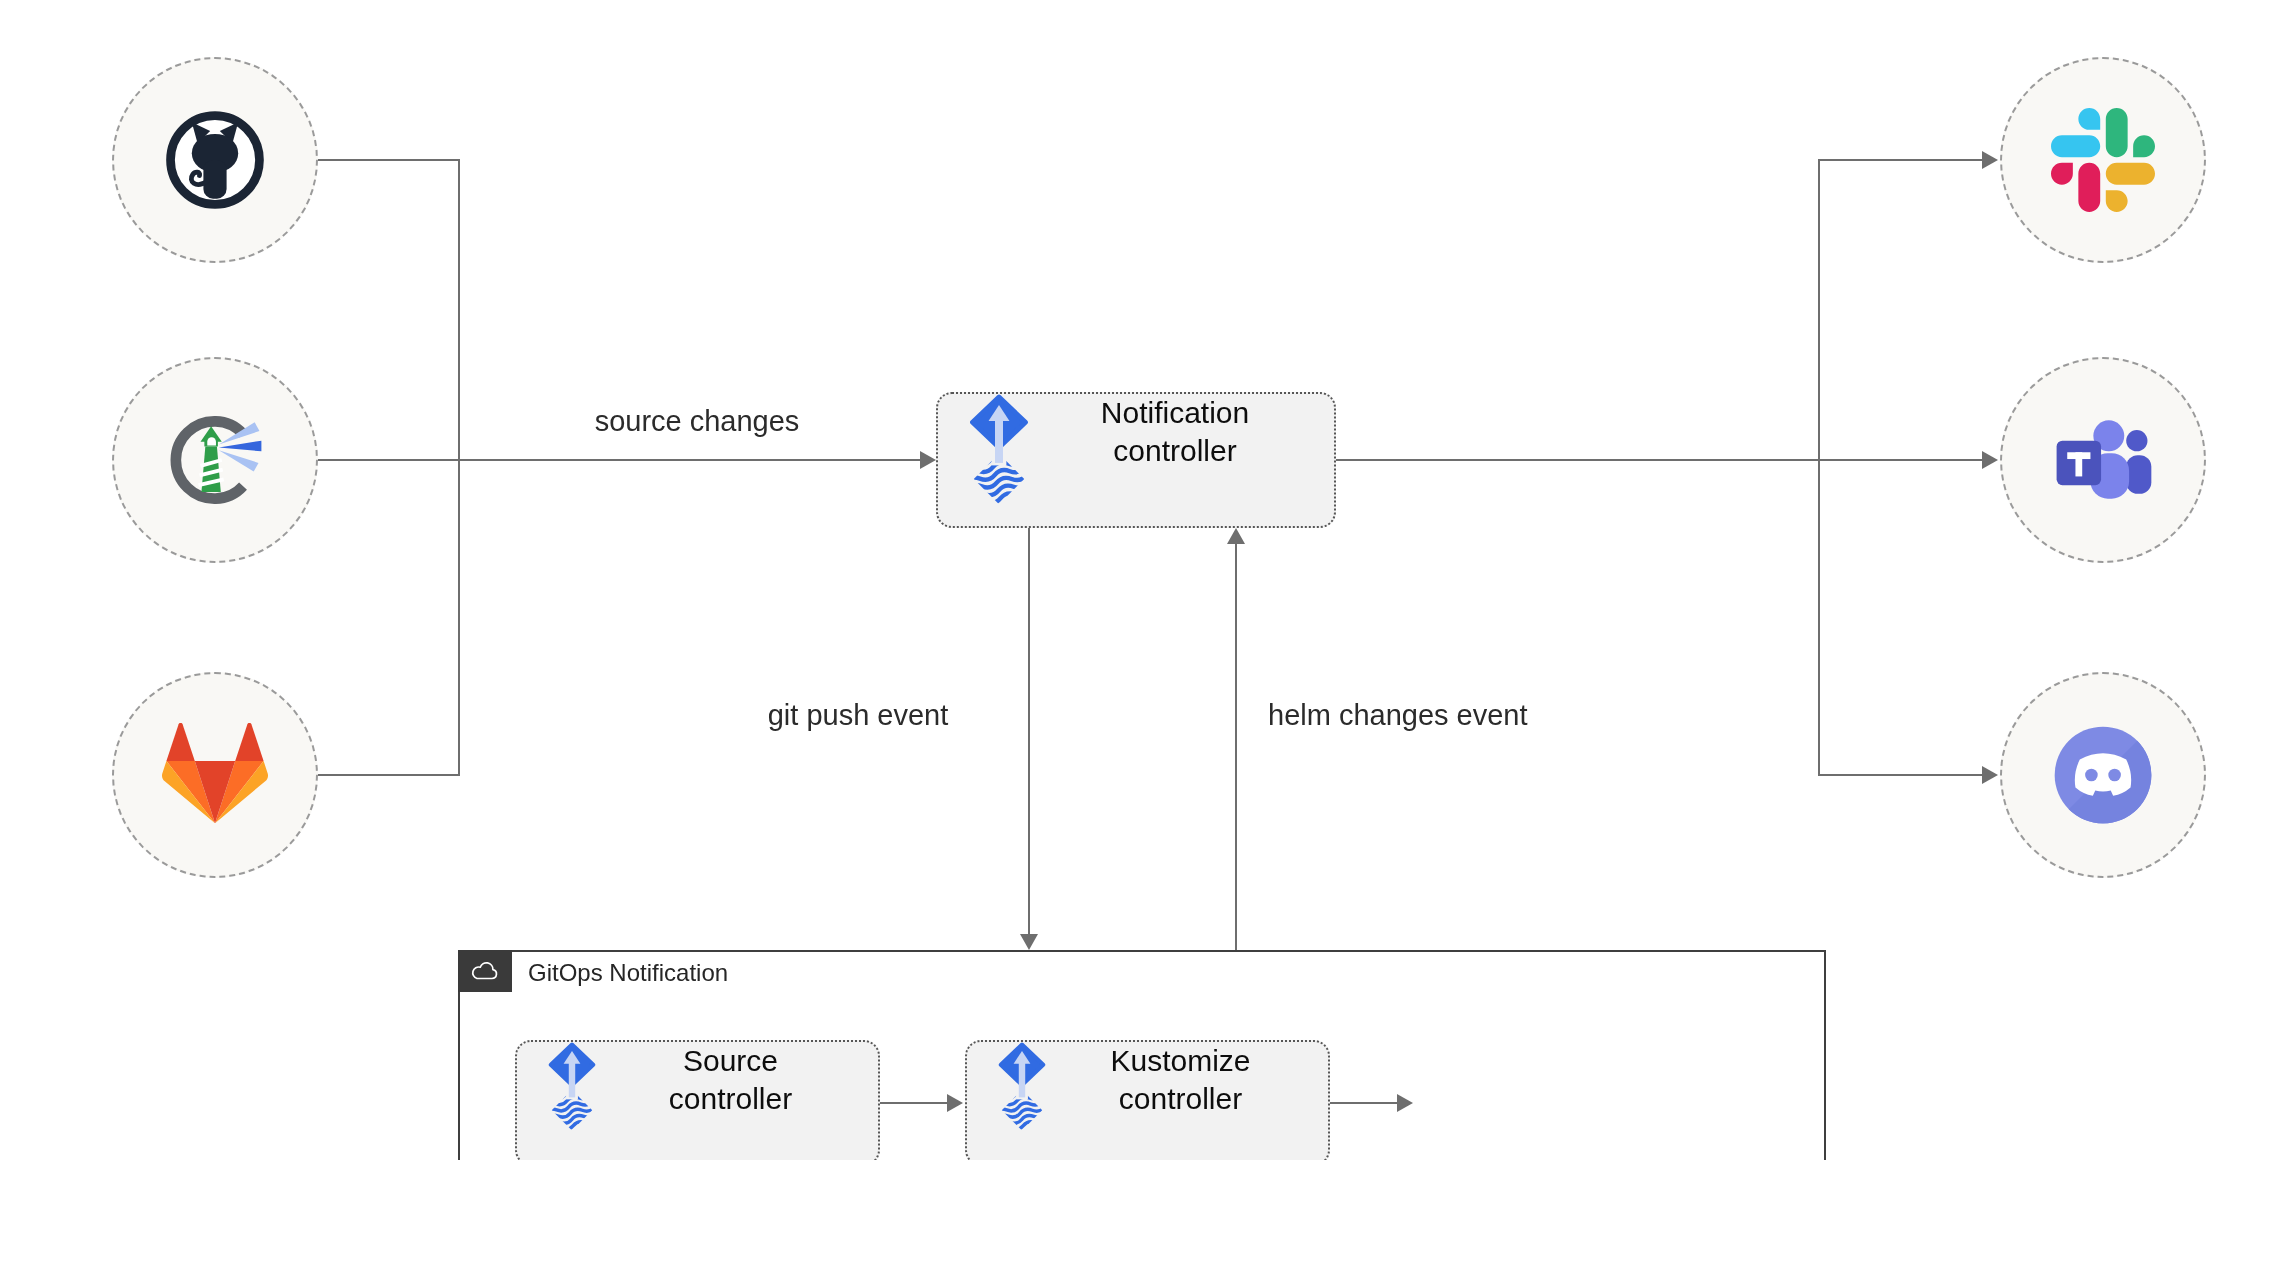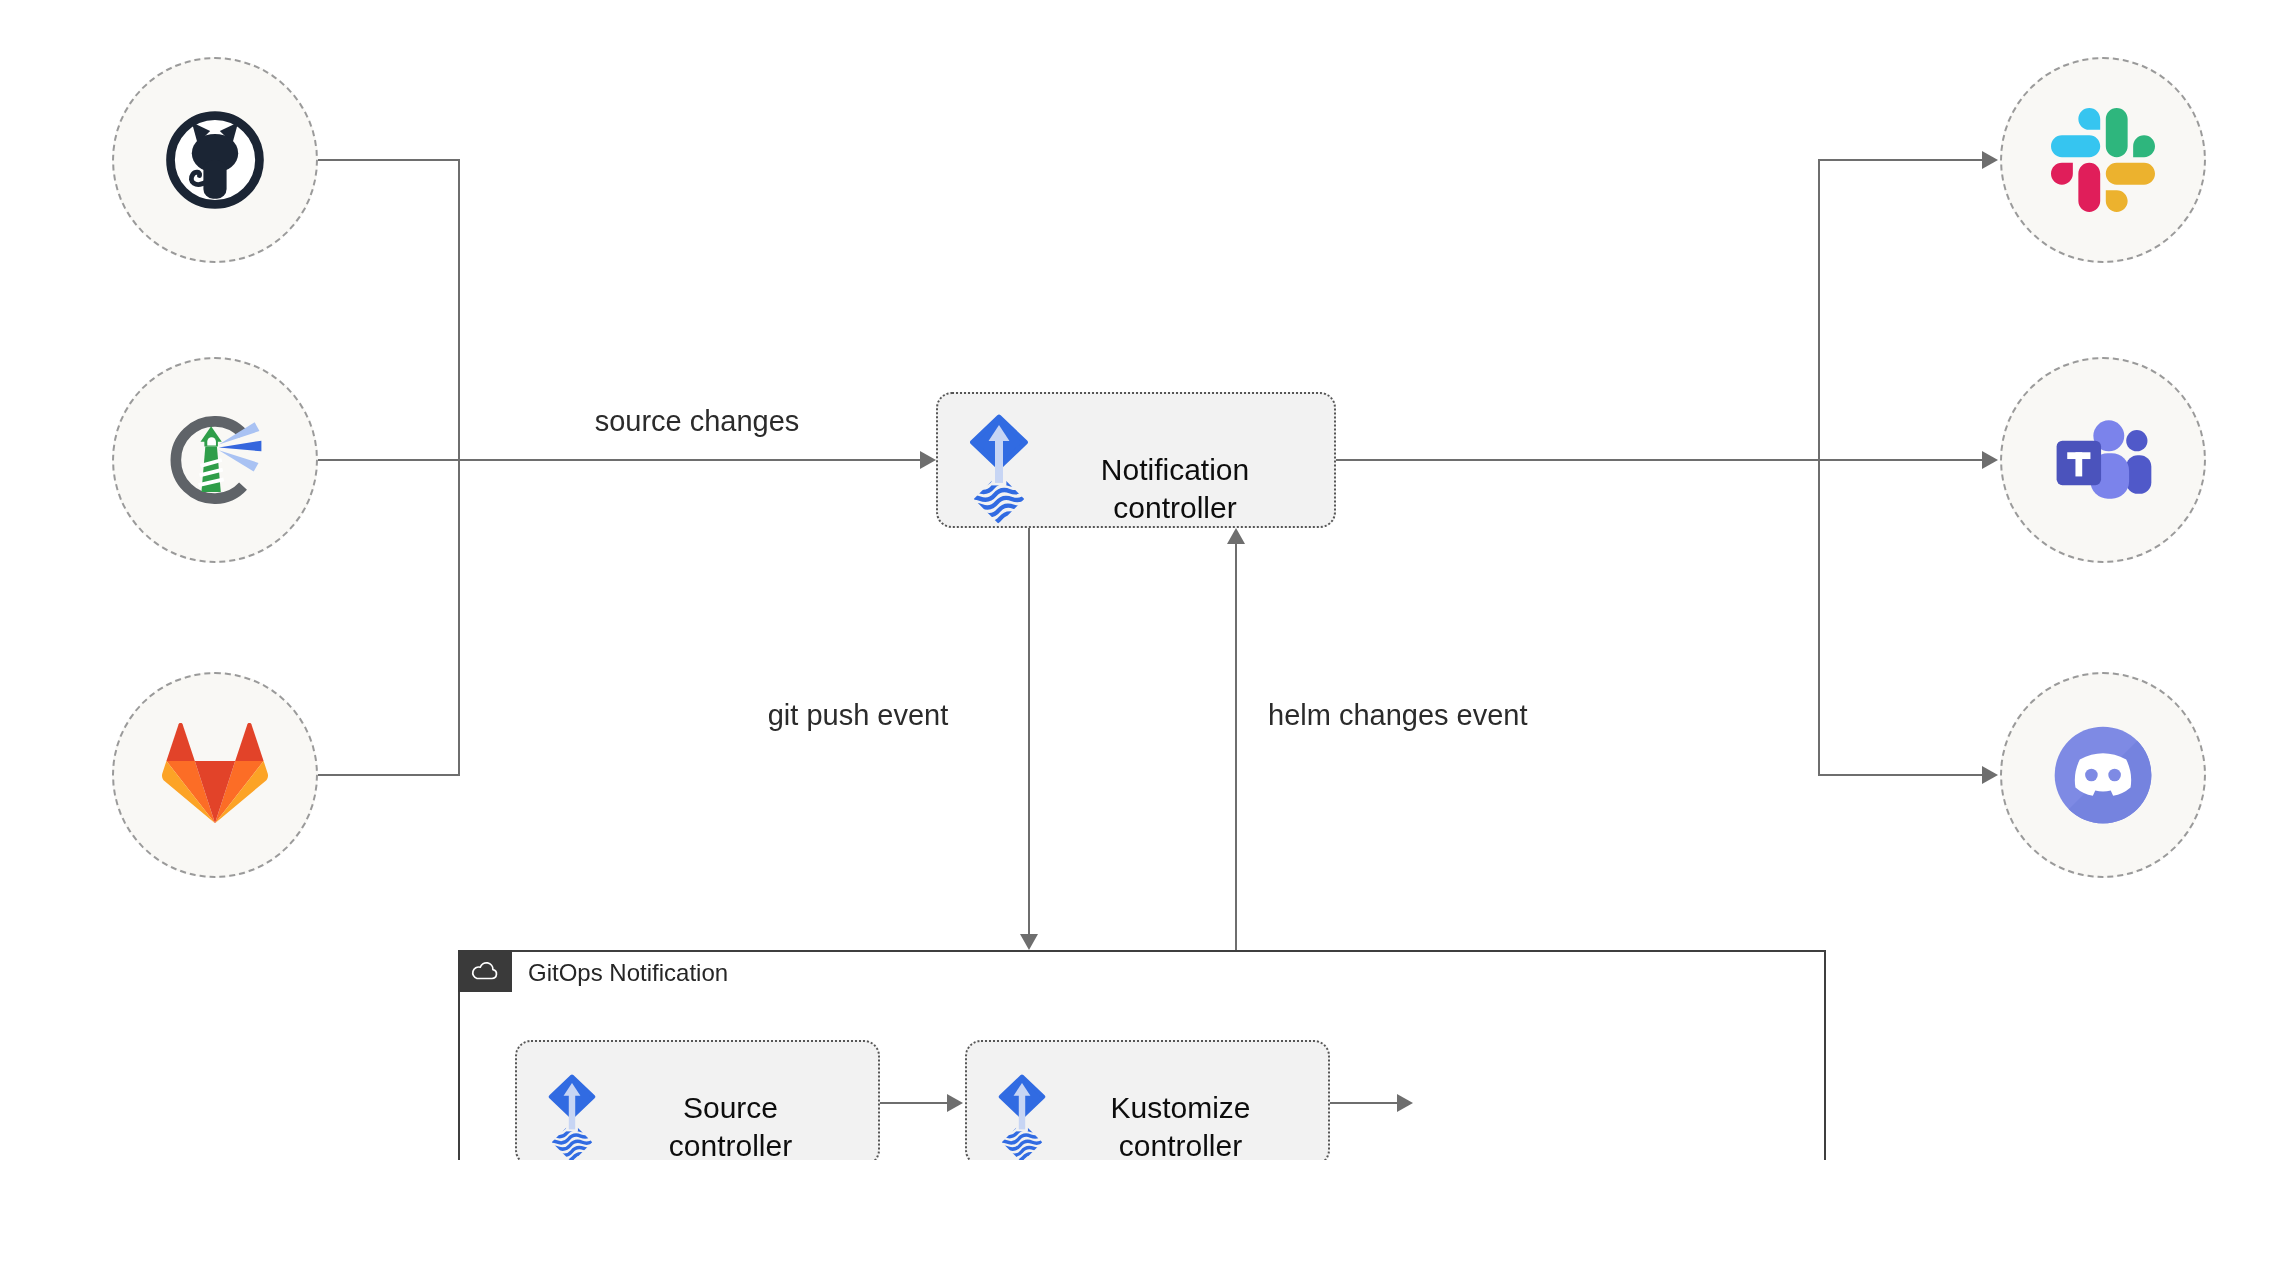--- a/index.html
+++ b/index.html
@@ -10,21 +10,21 @@
   .circle-node{
     position:absolute;width:206px;height:206px;border-radius:50%;
     border:2px dashed #9a9a9a;background:#f9f8f5;box-sizing:border-box;
     display:flex;align-items:center;justify-content:center;
   }
   .logo{width:116px;height:116px;display:block;}
 
   
   .ctrl-box{
     position:absolute;background:#f2f2f2;border:2px dotted #565656;border-radius:16px;
-    box-sizing:border-box;display:flex;align-items:flex-end;padding:0 14px 0 30px;
+    box-sizing:border-box;display:flex;align-items:flex-start;padding:0 14px 0 30px;
   }
   .ctrl-label{flex:1;text-align:center;font-size:30px;line-height:1.25;color:#0d0d0d;}
   .ctrl-label .inner{display:inline-block;max-width:200px;}
   .ctrl-label .inner.narrow{max-width:170px;}
   .flux-big{width:62px;height:112px;display:block;}
   .flux-small{width:50px;height:90px;display:block;}
 
   
   .line{position:absolute;background:#6e6e6e;}
   .h{height:2px;} .v{width:2px;}

